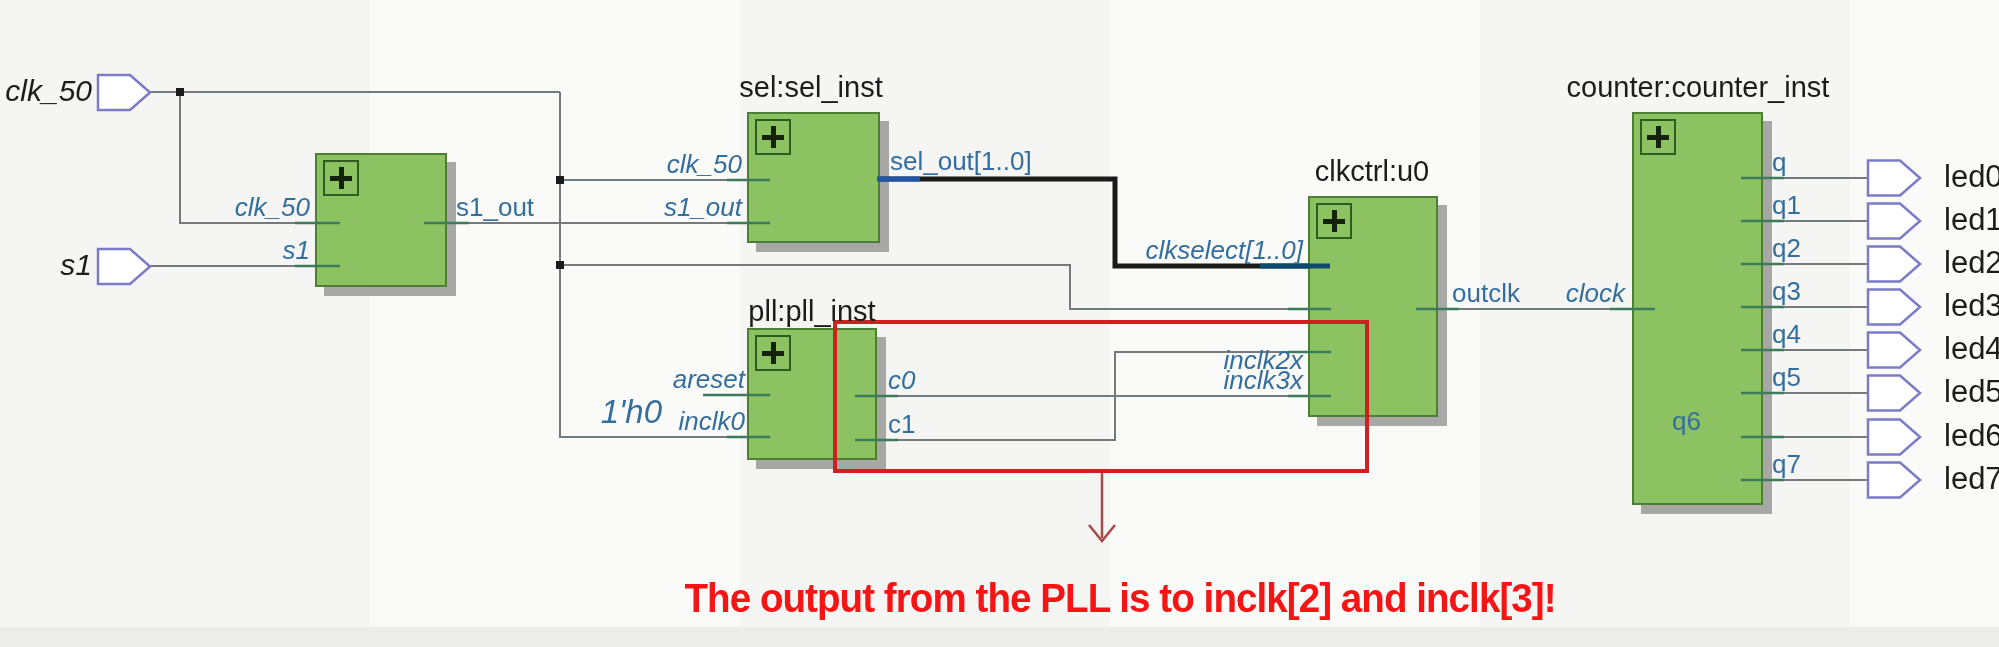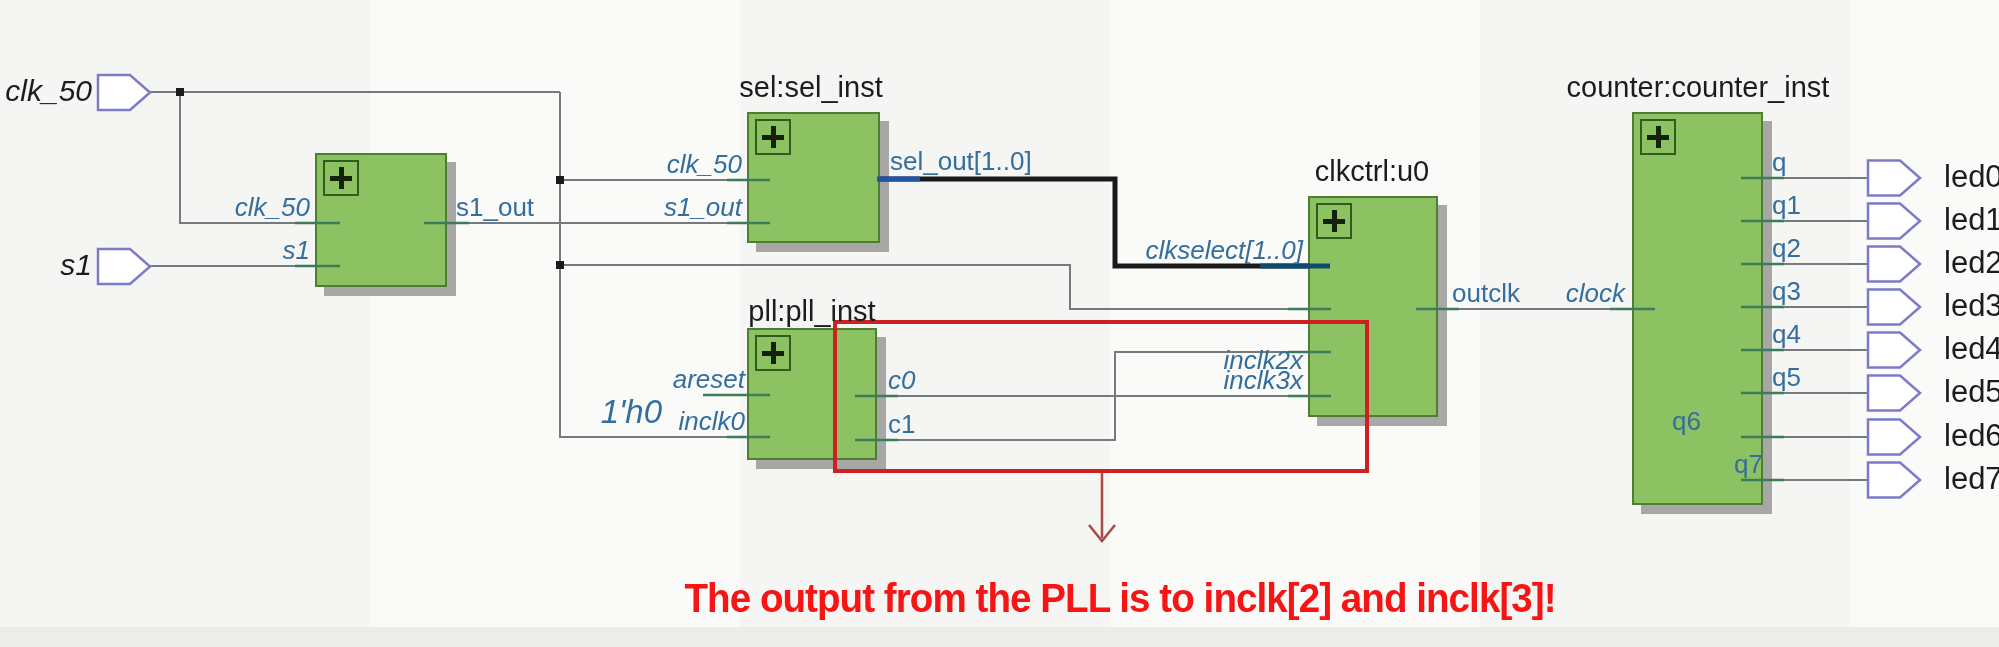--- a/index.html
+++ b/index.html
@@ -174,21 +174,21 @@
   <div class="lbl port" style="left:1452px;top:279px;">outclk</div>
 
   <div class="lbl port r" style="left:1495px;top:279px;width:130px;">clock</div>
   <div class="lbl port" style="left:1772px;top:148px;">q</div>
   <div class="lbl port" style="left:1772px;top:191px;">q1</div>
   <div class="lbl port" style="left:1772px;top:234px;">q2</div>
   <div class="lbl port" style="left:1772px;top:277px;">q3</div>
   <div class="lbl port" style="left:1772px;top:320px;">q4</div>
   <div class="lbl port" style="left:1772px;top:363px;">q5</div>
   <div class="lbl port" style="left:1672px;top:407px;">q6</div>
-  <div class="lbl port" style="left:1734px;top:450px;">q7</div>
+  <div class="lbl port" style="left:1772px;top:450px;">q7</div>
 
   <div class="lbl ledlbl" style="left:1944px;top:160px;">led0</div>
   <div class="lbl ledlbl" style="left:1944px;top:203px;">led1</div>
   <div class="lbl ledlbl" style="left:1944px;top:246px;">led2</div>
   <div class="lbl ledlbl" style="left:1944px;top:289px;">led3</div>
   <div class="lbl ledlbl" style="left:1944px;top:332px;">led4</div>
   <div class="lbl ledlbl" style="left:1944px;top:375px;">led5</div>
   <div class="lbl ledlbl" style="left:1944px;top:419px;">led6</div>
   <div class="lbl ledlbl" style="left:1944px;top:462px;">led7</div>
 

